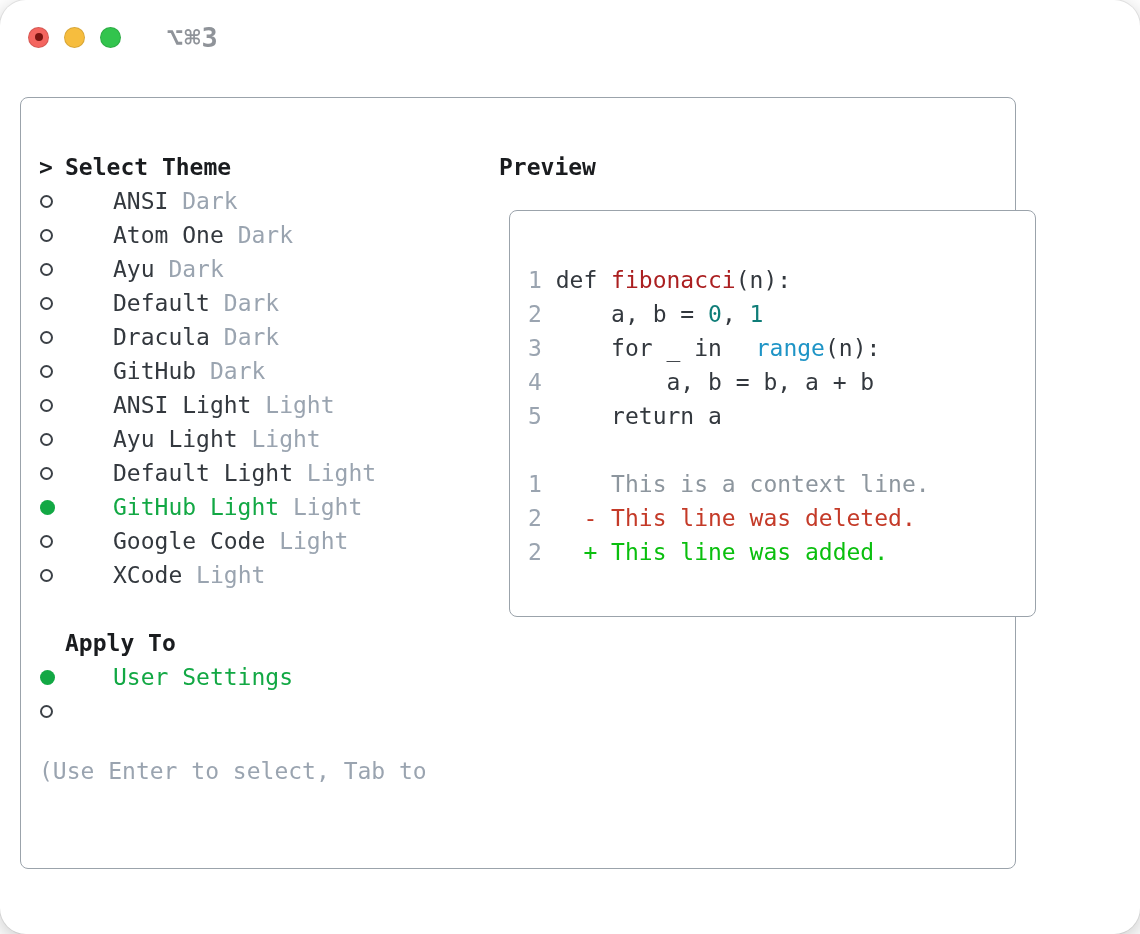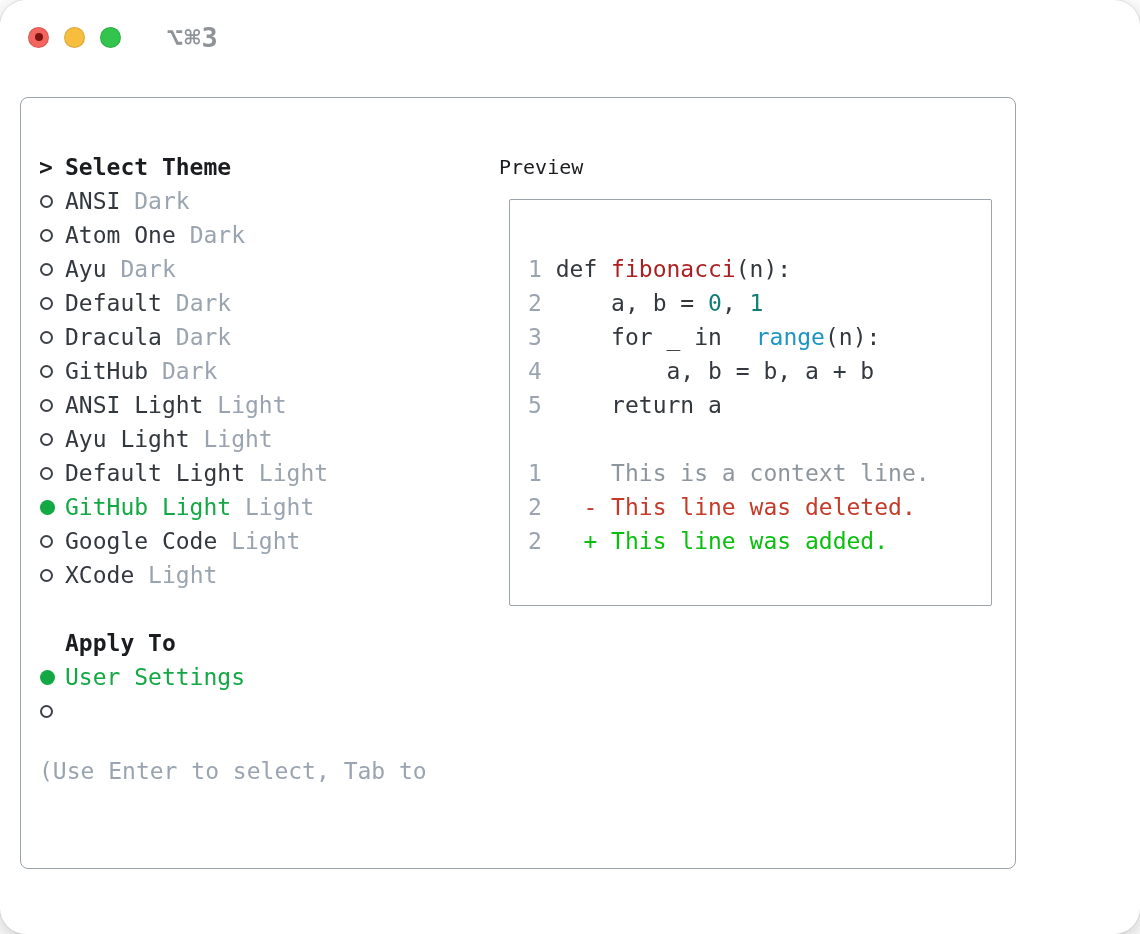--- a/index.html
+++ b/index.html
@@ -25,30 +25,30 @@
   .tl.green{background:var(--tl_green);}
   .shortcut{margin-left:46px;font-size:27px;font-weight:700;color:var(--titlebar_gray);letter-spacing:1px;}
   .panel{position:absolute;left:20px;top:97px;width:996px;height:772px;
       border:1.5px solid var(--border_gray);border-radius:8px;background:#fff;}
   .left-col{position:absolute;left:18px;top:52px;font-size:23px;color:var(--text_dark);}
   .row{display:flex;align-items:center;height:34px;white-space:pre;}
   .gutter{display:inline-flex;width:26px;justify-content:flex-start;align-items:center;flex:0 0 26px;}
   .chev{font-weight:700;color:var(--text_black);}
   .dot{width:13px;height:13px;border-radius:50%;border:2px solid #3c4147;margin-left:1px;}
   .dot.filled{width:15px;height:15px;border:none;background:var(--accent_green);}
-  .nm{color:var(--text_dark);}
+  .nm{color:var(--text_dark);margin-left:48px;}
   .row.selected .nm{color:var(--accent_green);}
   .vr{color:var(--muted_gray);margin-left:1ch;}
   .hdr{font-weight:700;color:var(--text_black);}
   .apply-block{margin-top:34px;text-align:right;}
   .hint{margin-top:26px;color:var(--muted_gray);line-height:34px;}
   .preview-label{position:absolute;left:478px;top:52px;height:34px;display:flex;align-items:center;
-      font-weight:400;font-size:20px;color:var(--text_black);}
-  .preview-box{position:absolute;left:488px;top:101px;width:483px;height:407px;
-      border:1.5px solid var(--border_gray);border-radius:2px;background:#fff;}
+      font-weight:700;font-size:23px;color:var(--text_black);}
+  .preview-box{position:absolute;left:488px;top:112px;width:527px;height:407px;
+      border:1.5px solid var(--border_gray);border-radius:8px;background:#fff;}
   .code{padding:52px 0 0 18px;font-size:23px;line-height:34px;white-space:pre;}
   .code .line{height:34px;}
   .ln{color:var(--muted_gray);}
   .c-default{color:var(--text_dark);}
   .c-func{color:var(--func_red);}
   .c-number{color:var(--number_teal);}
   .c-builtin{color:var(--builtin_blue);margin-left:20px;}
   .c-context{color:var(--context_gray);text-align:right;}
   .c-deleted{color:var(--diff_deleted);}
   .c-added{color:var(--diff_added);}

